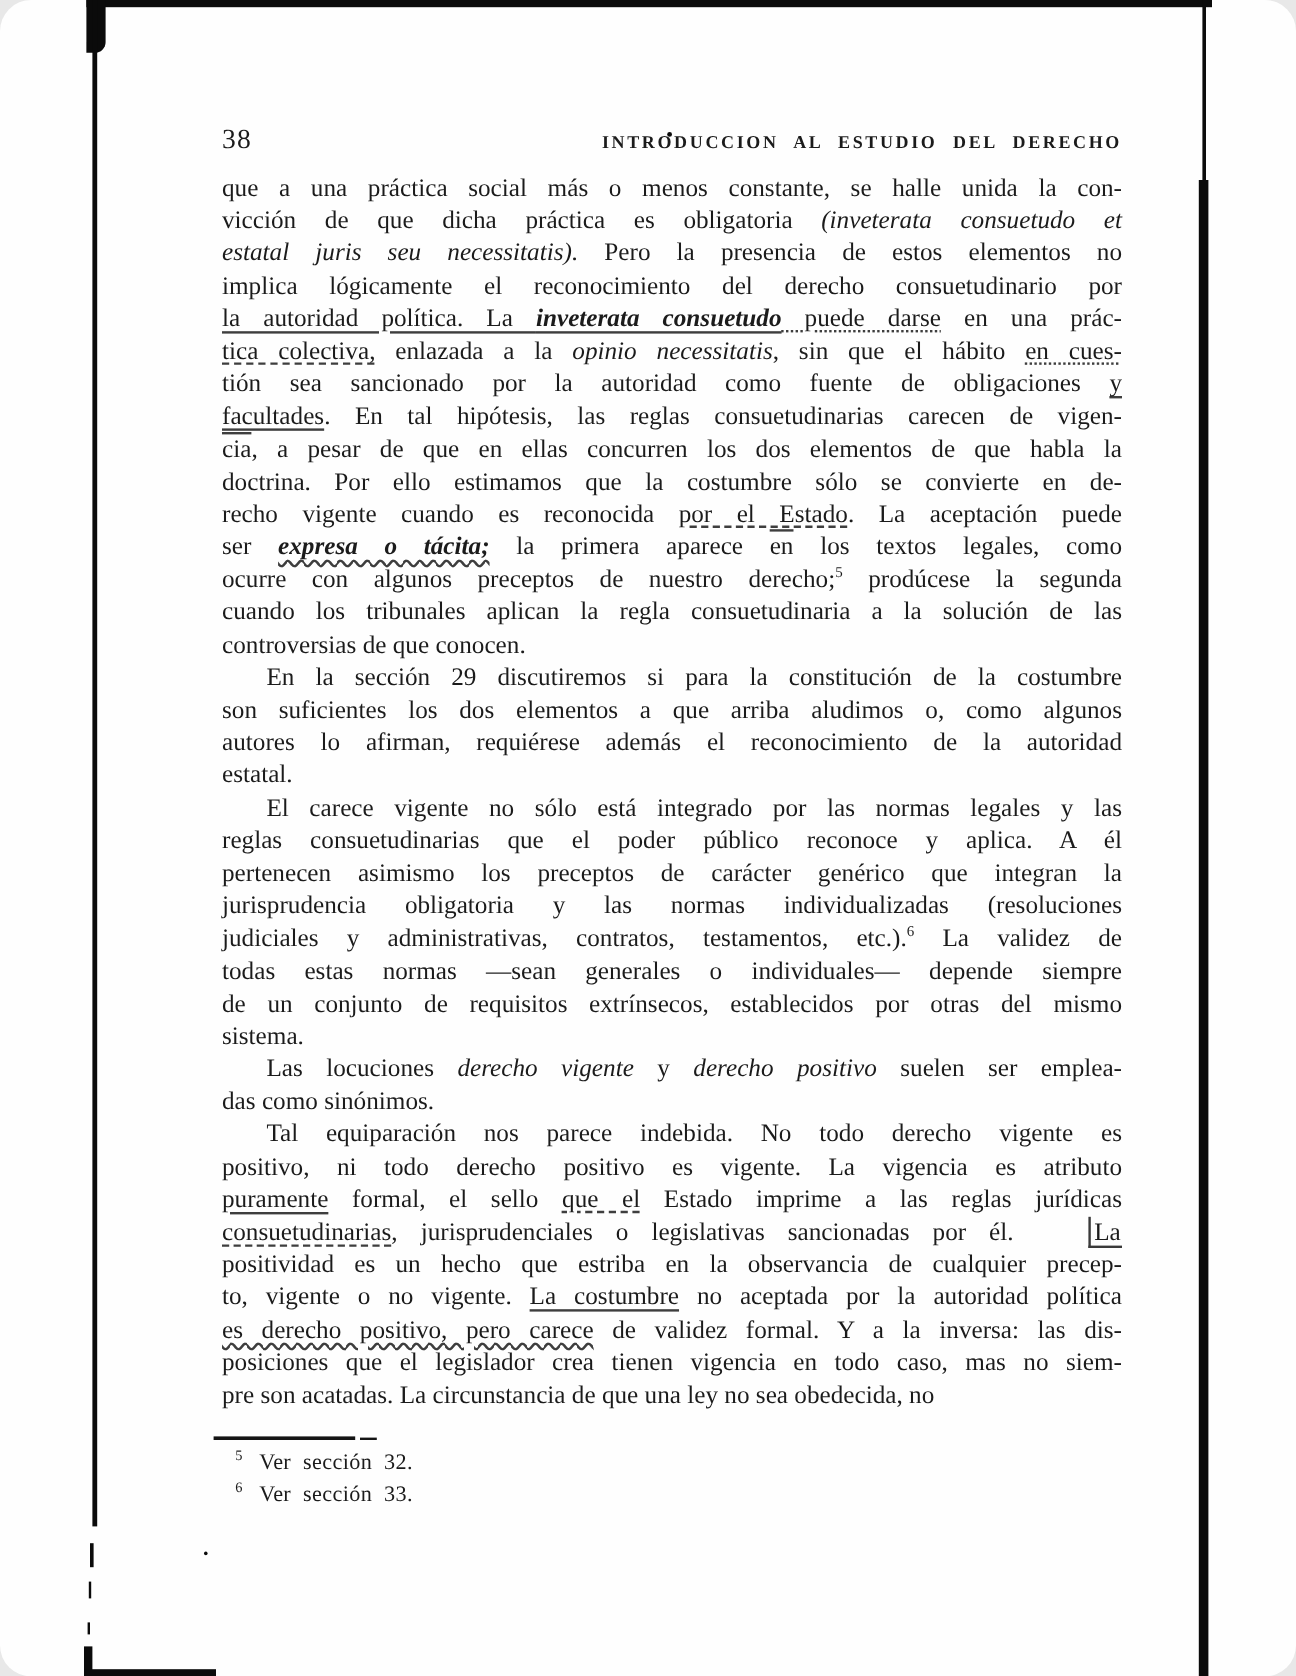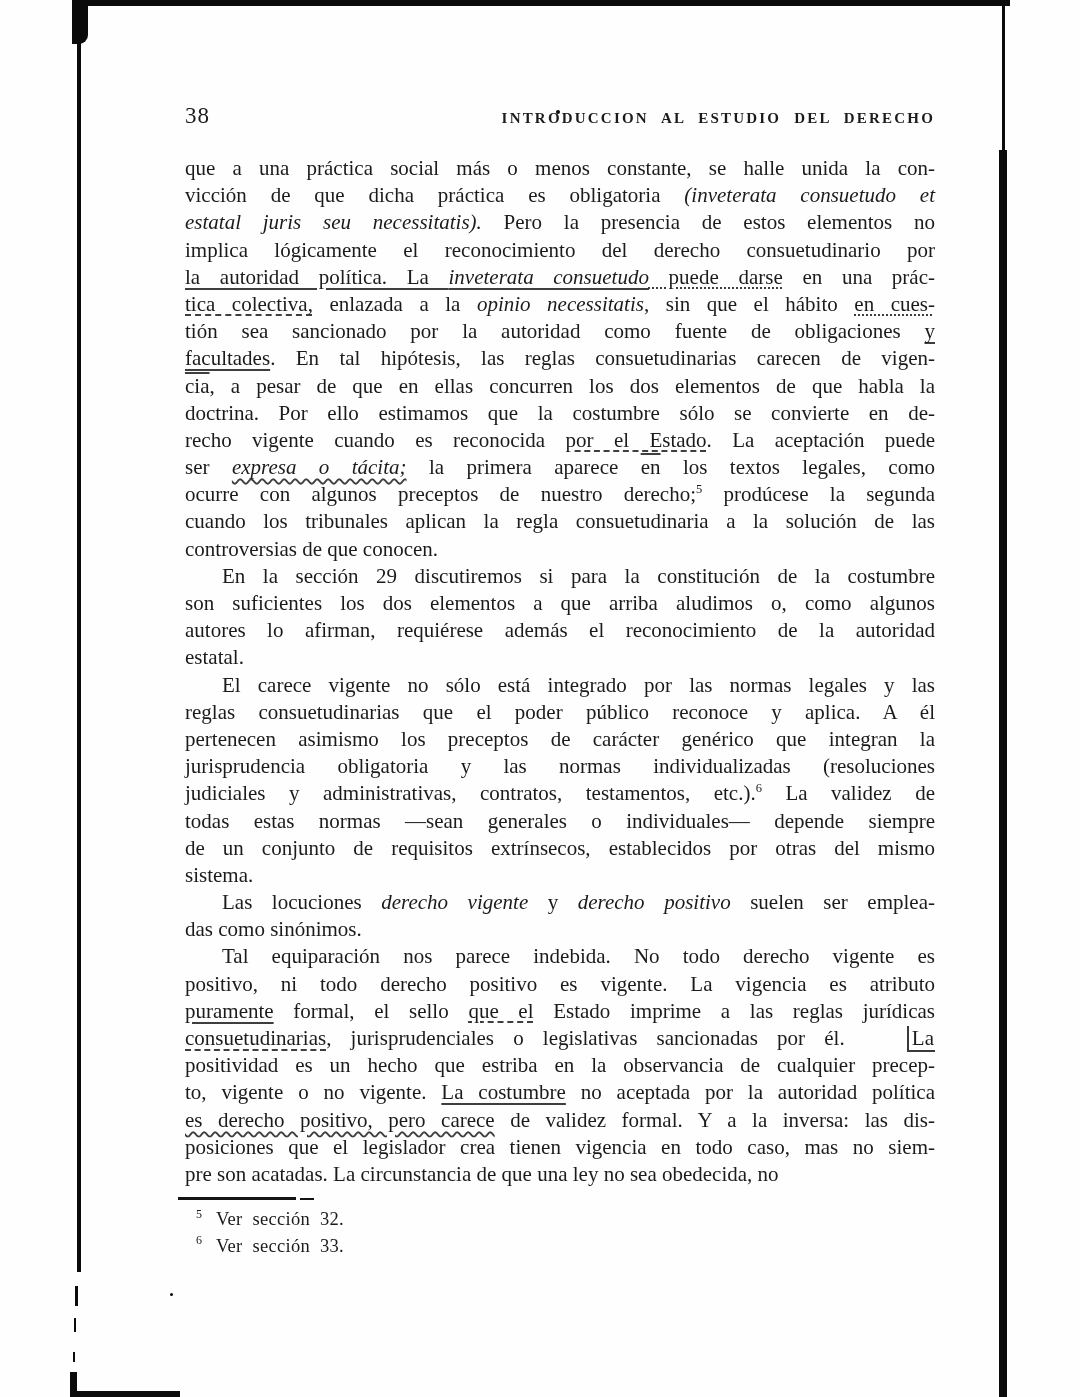--- a/index.html
+++ b/index.html
@@ -1,42 +1,42 @@
 <!DOCTYPE html>
 <html><head>
 <meta charset="utf-8">
 <style>
   html,body{margin:0;padding:0;background:#e8e8e8;}
   .page{
     position:relative; width:1080px; height:1397px;
     background:#fefefe; overflow:hidden;
-    font-family:"Liberation Serif", serif; color:#1b1b1b;
+    font-family:"Liberation Serif", serif; color:#1b1b1b;border-radius:26px;
   }
   
   .mark{position:absolute; background:#0b0b0b;}
   .dot{border-radius:50%;}
   .corner-blob{border-radius:0 0 9px 0;}
   
   .header{position:absolute; left:185px; top:103px; width:750px;
           display:flex; justify-content:space-between; align-items:baseline;}
   .pagenum{font-size:23px; letter-spacing:1px;}
   .header-title{font-size:15px; font-weight:bold; letter-spacing:2.2px; word-spacing:7px;}
   
-  .body-text{position:absolute; left:185px; top:155px; width:750px;
+  .body-text{position:absolute; left:185px; top:143px; width:750px;
              font-size:21px; line-height:27.2px;}
   .line{text-align:justify; text-align-last:justify; height:27.2px;}
   .line.end{text-align-last:left;}
   .line.indent{text-indent:37px;}
   .i{font-style:italic;}
   .u,.ud,.ut,.uw{text-decoration-line:underline; text-decoration-color:#3e3e3e;
      text-decoration-thickness:2px; text-underline-offset:4px;}
   .ud{text-decoration-style:dashed;}
   .ut{text-decoration-style:dotted;}
   .uw{text-decoration-style:wavy; text-decoration-thickness:1.5px;}
-  .i.u,.i.uw{text-decoration-color:#3e3e3e;}
+  .i.u,.i.uw{text-decoration-color:#3e3e3e;font-weight:bold;}
   .o{text-decoration-line:overline; text-decoration-color:#3e3e3e; text-decoration-thickness:2px;}
   .sup{vertical-align:super; font-size:12.5px; line-height:0;}
   .corner{border-left:2.5px solid #3a3a3a; border-bottom:2px solid #3a3a3a; padding:0 1px 0 3px;margin-left:43px;}
   
   .fnrule{position:absolute; left:178px; top:1197px; width:118px; height:3px; background:#141414;}
   .fnrule-dash{position:absolute; left:300px; top:1198px; width:14px; height:2px; background:#141414;}
   .footnotes{position:absolute; left:196px; top:1206px; font-size:18.5px; line-height:26.5px;}
   .fn{white-space:nowrap;}
   .fn-num{vertical-align:super; font-size:12px; line-height:0; margin-right:14px;}
   .fn-text{letter-spacing:0.3px; word-spacing:5px;}

